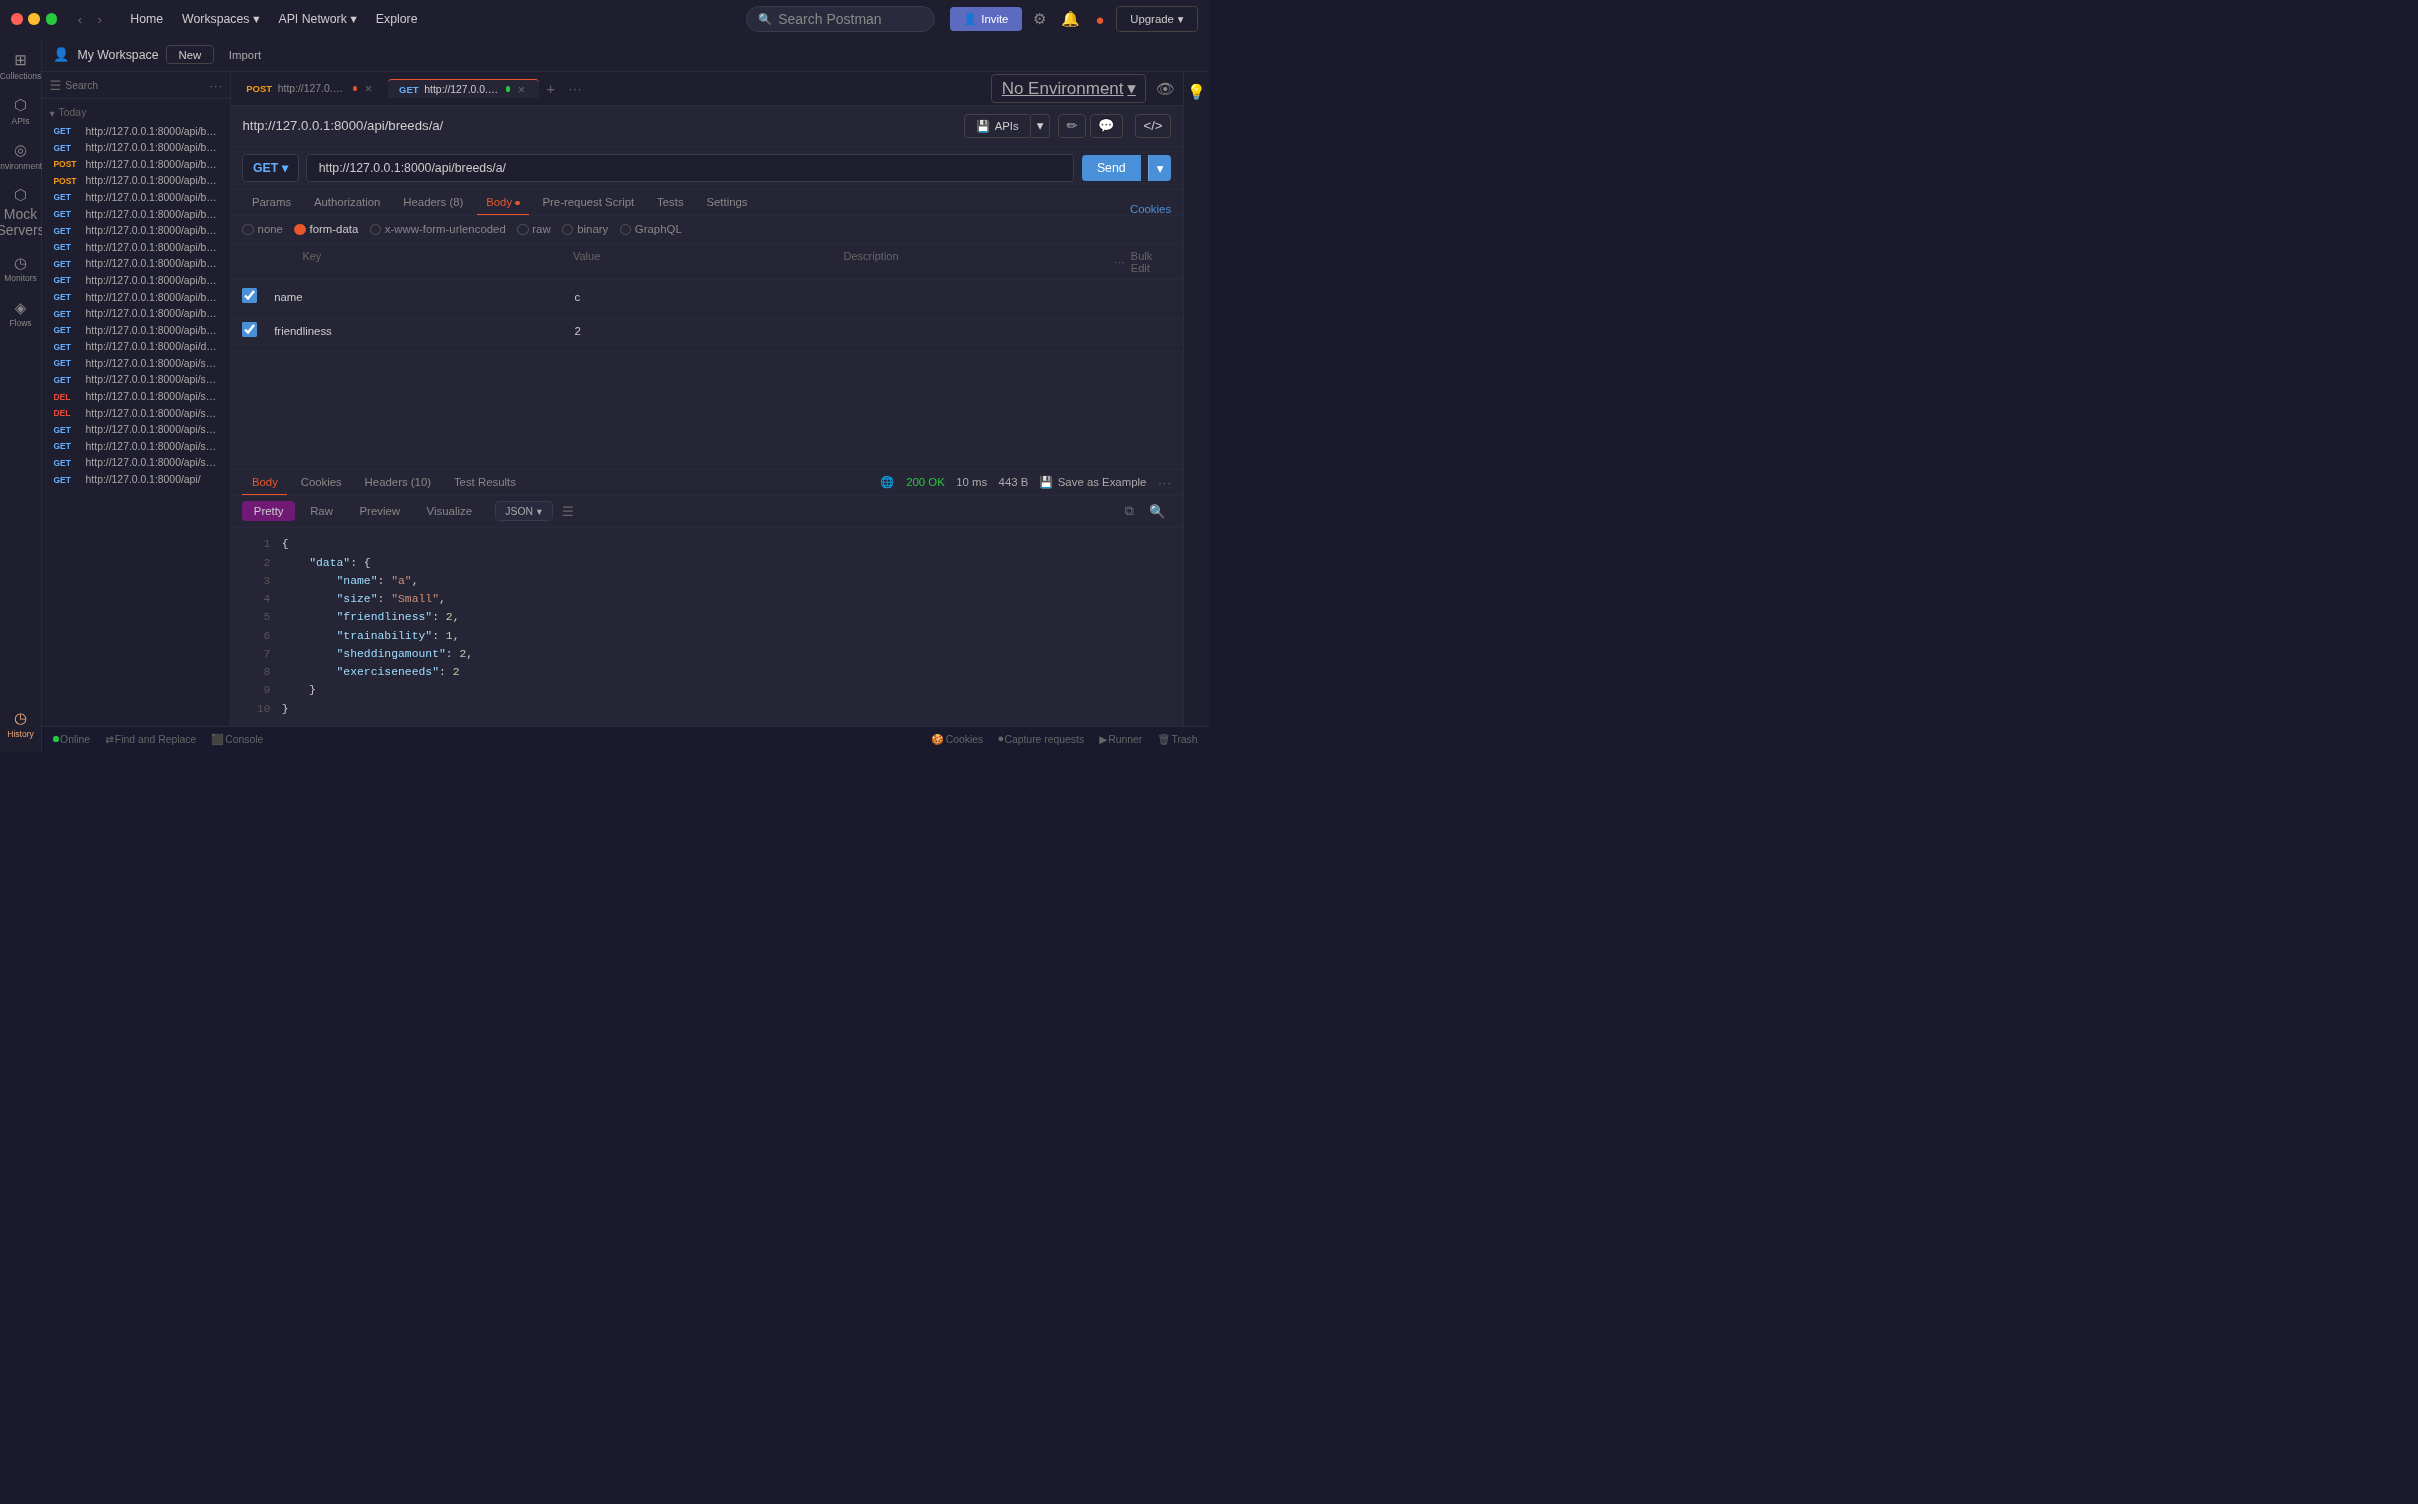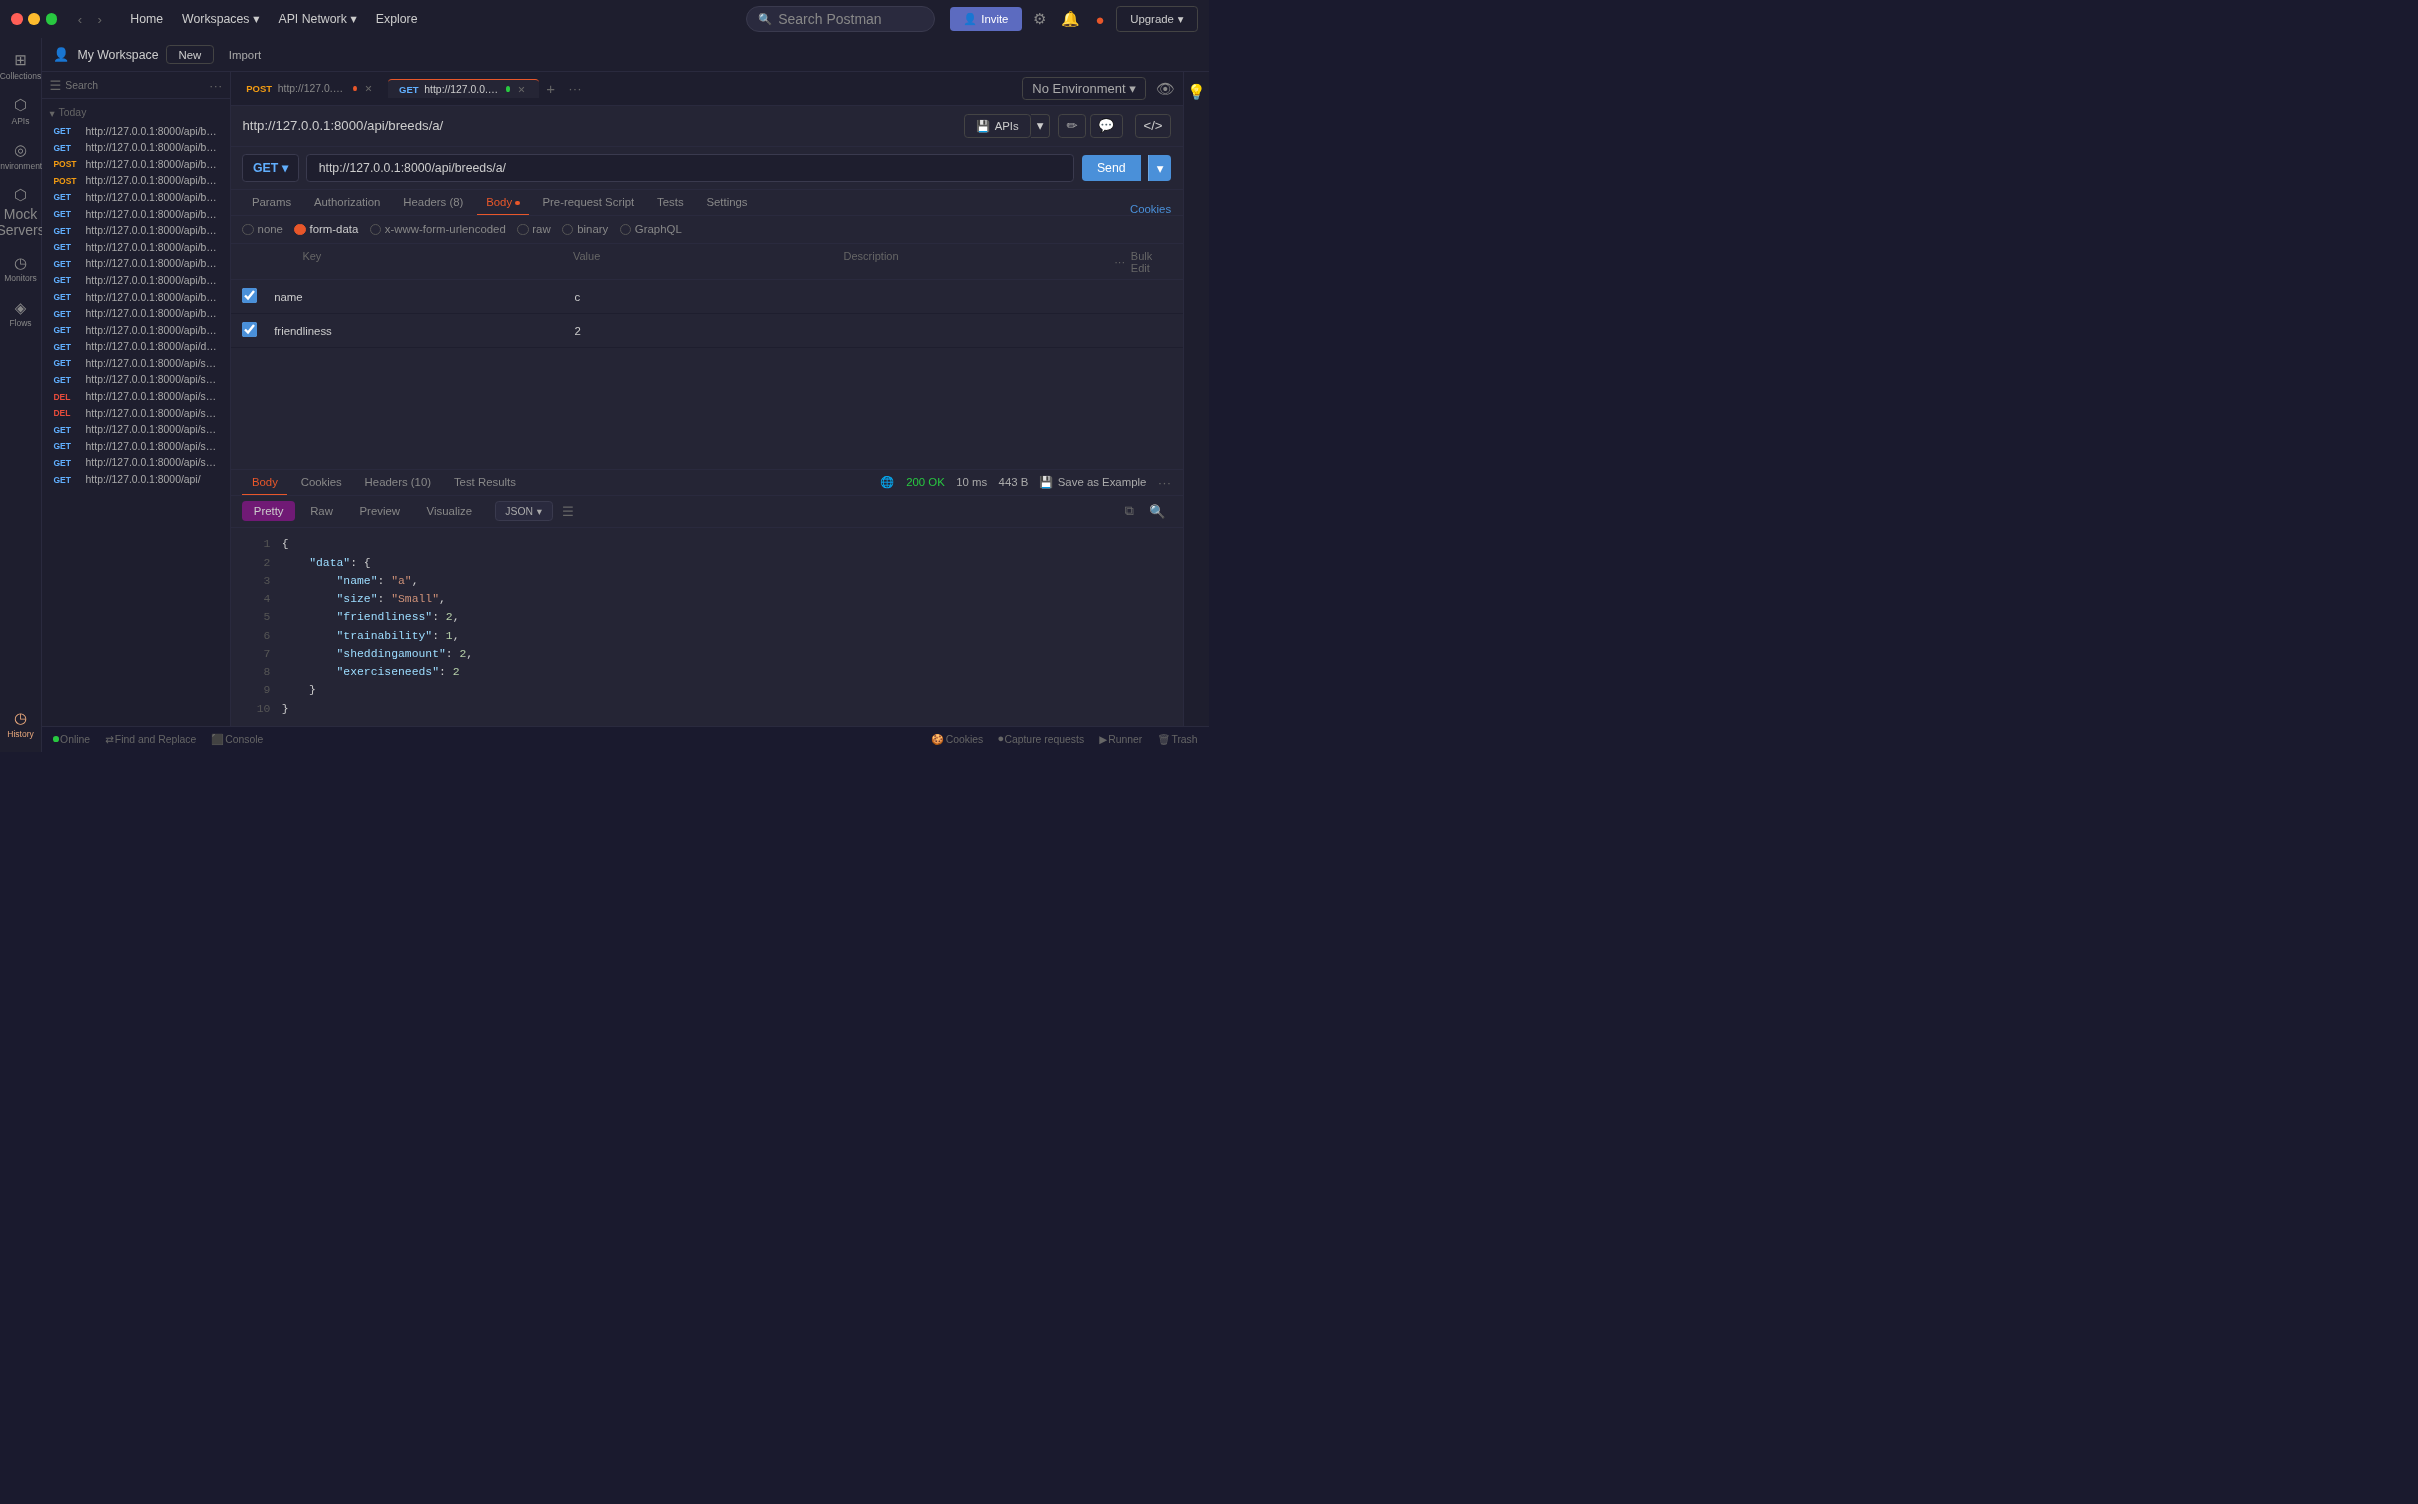--- a/index.html
+++ b/index.html
@@ -30,21 +30,21 @@
     .sidebar-icon-item { display: flex; flex-direction: column; align-items: center; gap: 1.9px; padding: 5.7px 3.8px; cursor: pointer; border-radius: 3.8px; width: 38px; color: #888; font-size: 8.5px; text-align: center; }
     .sidebar-icon-item.active { color: #e8a87c; }
     .sidebar-icon-item .icon { font-size: 15px; }
     
     
     .workspace-area { display: flex; flex-direction: column; flex: 1; }
     .workspace-header { display: flex; align-items: center; height: 34px; background: #1e1e2e; border-bottom: 0.9px solid #2a2a3e; padding: 0 11.4px; gap: 7.6px; }
     .workspace-name { font-size: 12.3px; color: #ccc; display: flex; align-items: center; gap: 5.7px; }
     .new-btn { background: none; border: 0.9px solid #444; color: #ccc; padding: 2.8px 11.4px; border-radius: 3.8px; cursor: pointer; font-size: 11.4px; }
     .import-btn { background: none; border: none; color: #aaa; padding: 2.8px 7.6px; cursor: pointer; font-size: 11.4px; }
-    .no-env { margin-left: auto; background: none; border: 0.9px solid #444; color: #aaa; padding: 2.8px 9.5px; border-radius: 3.8px; cursor: pointer; font-size: 13px; display: flex; align-items: center; gap: 3.8px; }
+    .no-env { margin-left: auto; background: none; border: 0.9px solid #444; color: #aaa; padding: 2.8px 9.5px; border-radius: 3.8px; cursor: pointer; font-size: 17px; display: flex; align-items: center; gap: 3.8px; text-decoration: underline; }
     
     
     .content-area { display: flex; flex: 1; overflow: hidden; }
     
     
     .history-panel { width: 189px; background: #1e1e2e; border-right: 0.9px solid #2a2a3e; display: flex; flex-direction: column; overflow: hidden; }
     .history-toolbar { display: flex; align-items: center; padding: 5.7px 7.6px; border-bottom: 0.9px solid #2a2a3e; gap: 3.8px; }
     .history-filter { background: none; border: none; color: #666; cursor: pointer; font-size: 13.2px; }
     .history-search { flex: 1; background: none; border: none; color: #888; font-size: 10.4px; outline: none; }
     .history-more { background: none; border: none; color: #666; cursor: pointer; }

